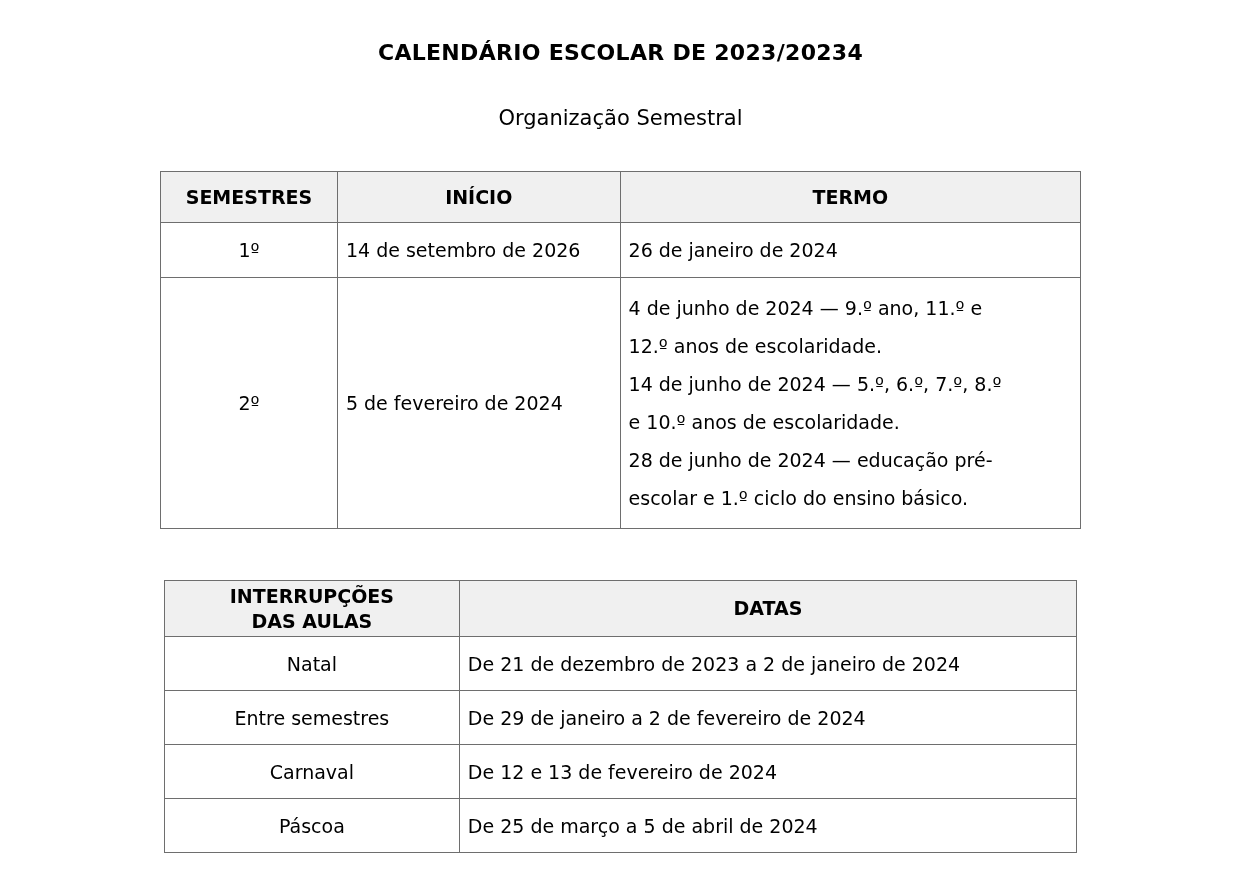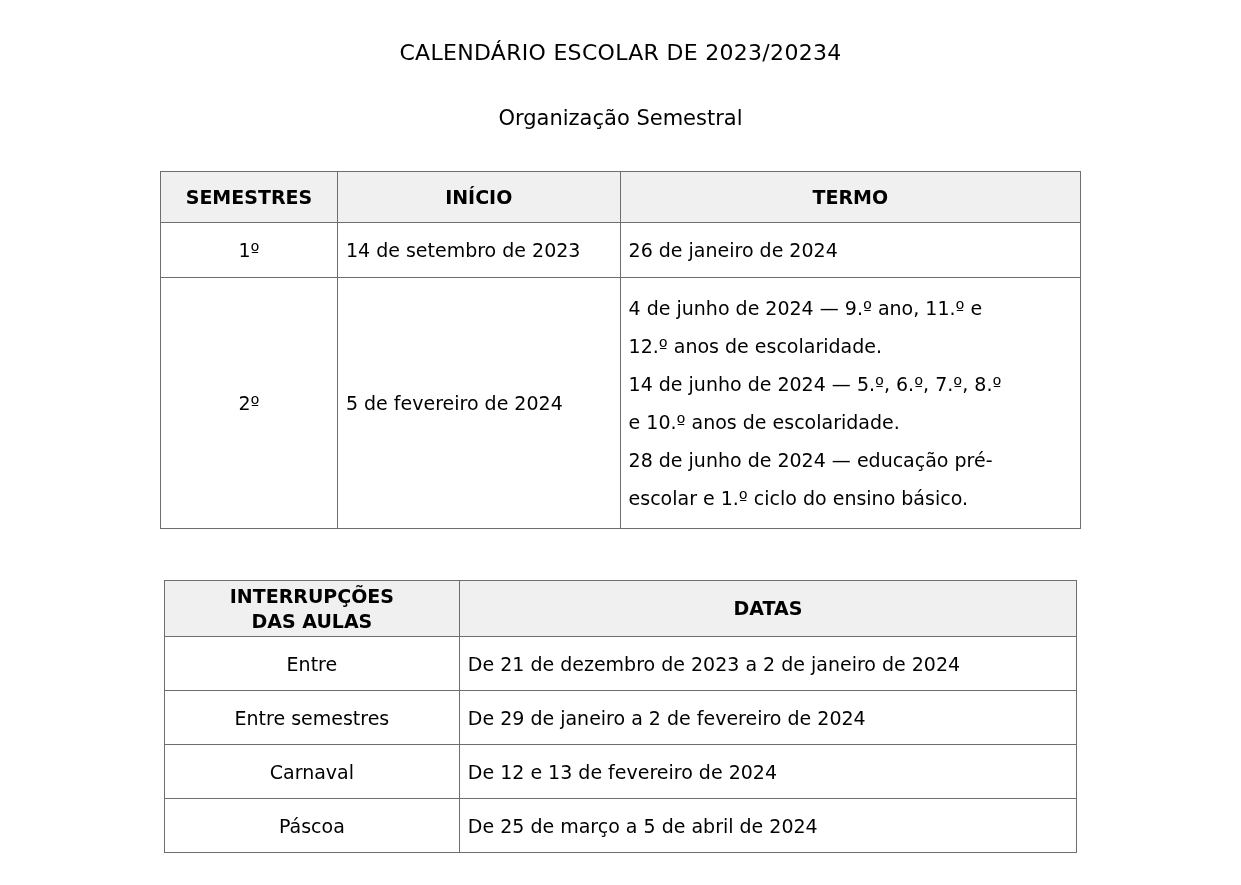--- a/index.html
+++ b/index.html
@@ -14,21 +14,21 @@
       font-family: "DejaVu Sans", sans-serif;
       color: #000;
       overflow: hidden;
     }
     .title {
       position: absolute;
       top: 40px;
       left: 0;
       width: 1241px;
       text-align: center;
-      font-weight: normal;
+      font-weight: bold;
       font-size: 22px;
       letter-spacing: 0.3px;
     }
     .subtitle {
       position: absolute;
       top: 94px;
       left: 0;
       width: 1241px;
       text-align: center;
       font-size: 21px;
@@ -79,21 +79,21 @@
   <thead>
     <tr>
       <th>SEMESTRES</th>
       <th>INÍCIO</th>
       <th>TERMO</th>
     </tr>
   </thead>
   <tbody>
     <tr class="r1">
       <td class="center">1º</td>
-      <td>14 de setembro de 2023</td>
+      <td>14 de setembro de 2026</td>
       <td>26 de janeiro de 2024</td>
     </tr>
     <tr class="r2">
       <td class="center">2º</td>
       <td>5 de fevereiro de 2024</td>
       <td class="termo-lines">
         <div>4 de junho de 2024 — 9.º ano, 11.º e</div>
         <div>12.º anos de escolaridade.</div>
         <div>14 de junho de 2024 — 5.º, 6.º, 7.º, 8.º</div>
         <div>e 10.º anos de escolaridade.</div>
@@ -113,21 +113,21 @@
     <tr>
       <th>
         <div>INTERRUPÇÕES</div>
         <div>DAS AULAS</div>
       </th>
       <th>DATAS</th>
     </tr>
   </thead>
   <tbody>
     <tr>
-      <td class="center">Entre</td>
+      <td class="center">Natal</td>
       <td>De 21 de dezembro de 2023 a 2 de janeiro de 2024</td>
     </tr>
     <tr>
       <td class="center">Entre semestres</td>
       <td>De 29 de janeiro a 2 de fevereiro de 2024</td>
     </tr>
     <tr>
       <td class="center">Carnaval</td>
       <td>De 12 e 13 de fevereiro de 2024</td>
     </tr>

